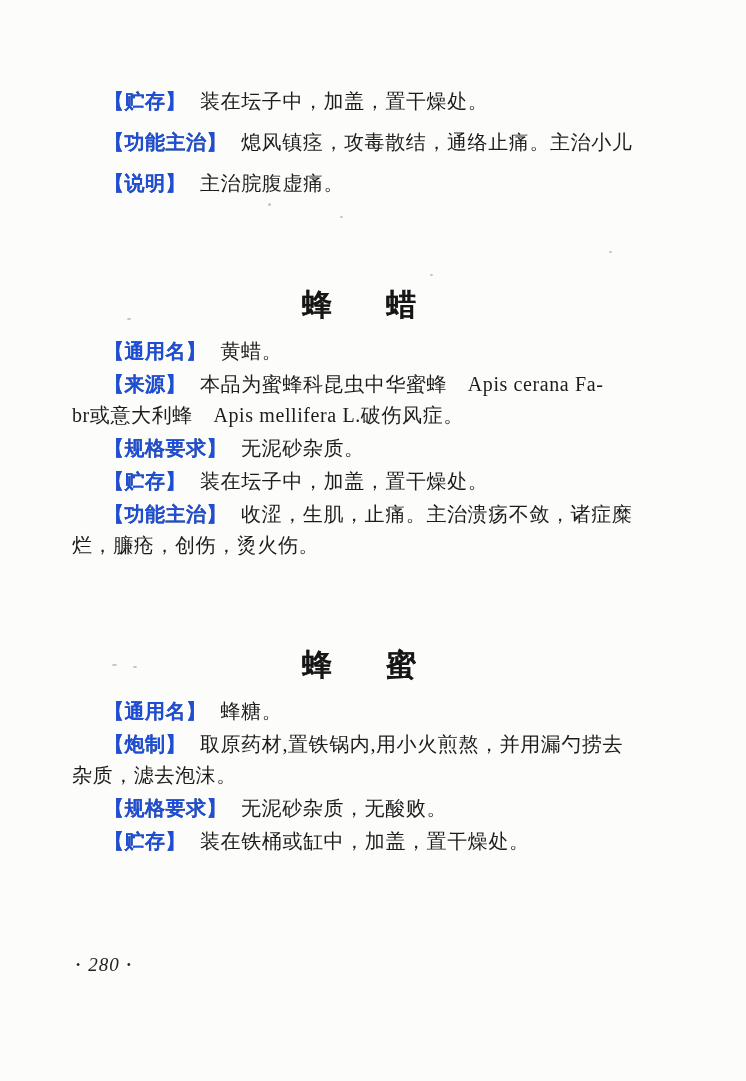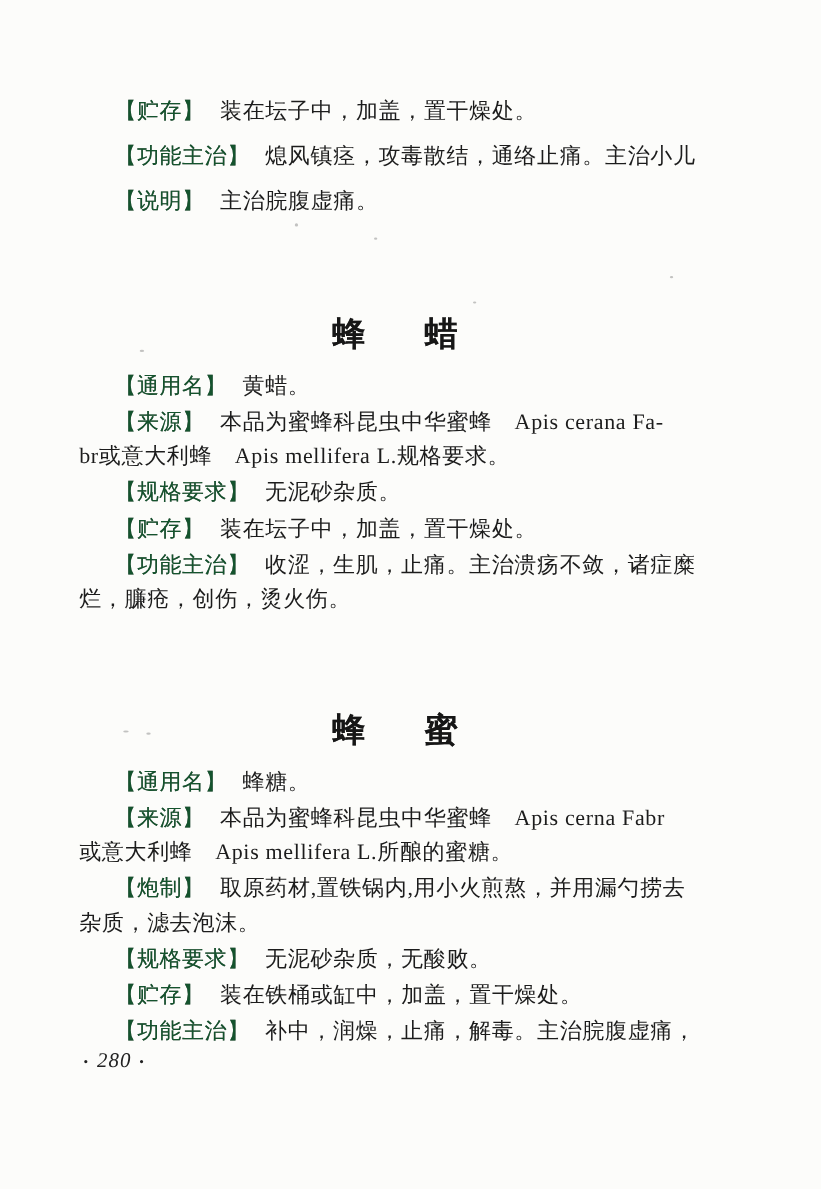--- a/index.html
+++ b/index.html
@@ -21,24 +21,24 @@
   #lead-entry .para:first-child{margin-top:0;}
   .line{
     font-size:20px;
     line-height:31px;
     letter-spacing:0.6px;
     white-space:nowrap;
   }
   .line.first{padding-left:32px;}
   .label{
     font-family:"Liberation Sans","DejaVu Sans",sans-serif;
-    font-weight:400;
+    font-weight:700;
     letter-spacing:0.5px;
     margin-right:14px;
-    color:#14532d;
+    color:#1d4ed8;
     text-shadow:0 0 0.5px rgba(0,0,0,0.55);
   }
   .entry-title{
     display:flex;
     justify-content:center;
     position:relative;
     left:-16px;
     gap:54px;
     font-size:30px;
     font-weight:700;
@@ -81,21 +81,21 @@
   <div class="section" id="entry-0">
       <div class="entry-title">
         <span>蜂</span>
         <span>蜡</span>
       </div>
       <div class="para">
         <div class="line first"><span class="label">【通用名】</span><span class="ltext">黄蜡。</span></div>
       </div>
       <div class="para">
         <div class="line first"><span class="label">【来源】</span><span class="ltext">本品为蜜蜂科昆虫中华蜜蜂　Apis cerana Fa-</span></div>
-        <div class="line">br或意大利蜂　Apis mellifera L.规格要求。</div>
+        <div class="line">br或意大利蜂　Apis mellifera L.破伤风症。</div>
       </div>
       <div class="para">
         <div class="line first"><span class="label">【规格要求】</span><span class="ltext">无泥砂杂质。</span></div>
       </div>
       <div class="para">
         <div class="line first"><span class="label">【贮存】</span><span class="ltext">装在坛子中，加盖，置干燥处。</span></div>
       </div>
       <div class="para">
         <div class="line first"><span class="label">【功能主治】</span><span class="ltext">收涩，生肌，止痛。主治溃疡不敛，诸症糜</span></div>
         <div class="line">烂，臁疮，创伤，烫火伤。</div>
@@ -104,35 +104,28 @@
 
   <div class="section" id="entry-1">
       <div class="entry-title">
         <span>蜂</span>
         <span>蜜</span>
       </div>
       <div class="para">
         <div class="line first"><span class="label">【通用名】</span><span class="ltext">蜂糖。</span></div>
       </div>
       <div class="para">
-        <div class="line first"><span class="label">【来源】</span><span class="ltext">本品为蜜蜂科昆虫中华蜜蜂　Apis cerna Fabr</span></div>
-        <div class="line">或意大利蜂　Apis mellifera L.所酿的蜜糖。</div>
-      </div>
-      <div class="para">
         <div class="line first"><span class="label">【炮制】</span><span class="ltext">取原药材,置铁锅内,用小火煎熬，并用漏勺捞去</span></div>
         <div class="line">杂质，滤去泡沫。</div>
       </div>
       <div class="para">
         <div class="line first"><span class="label">【规格要求】</span><span class="ltext">无泥砂杂质，无酸败。</span></div>
       </div>
       <div class="para">
         <div class="line first"><span class="label">【贮存】</span><span class="ltext">装在铁桶或缸中，加盖，置干燥处。</span></div>
-      </div>
-      <div class="para">
-        <div class="line first"><span class="label">【功能主治】</span><span class="ltext">补中，润燥，止痛，解毒。主治脘腹虚痛，</span></div>
       </div>
     </div>
 
   <div class="footer">
     <span class="fdot">•</span>
     <span class="pnum">280</span>
     <span class="fdot">•</span>
   </div>
 
   <div class="speck" style="left:268px;top:203px;width:3px;height:3px;"></div>

